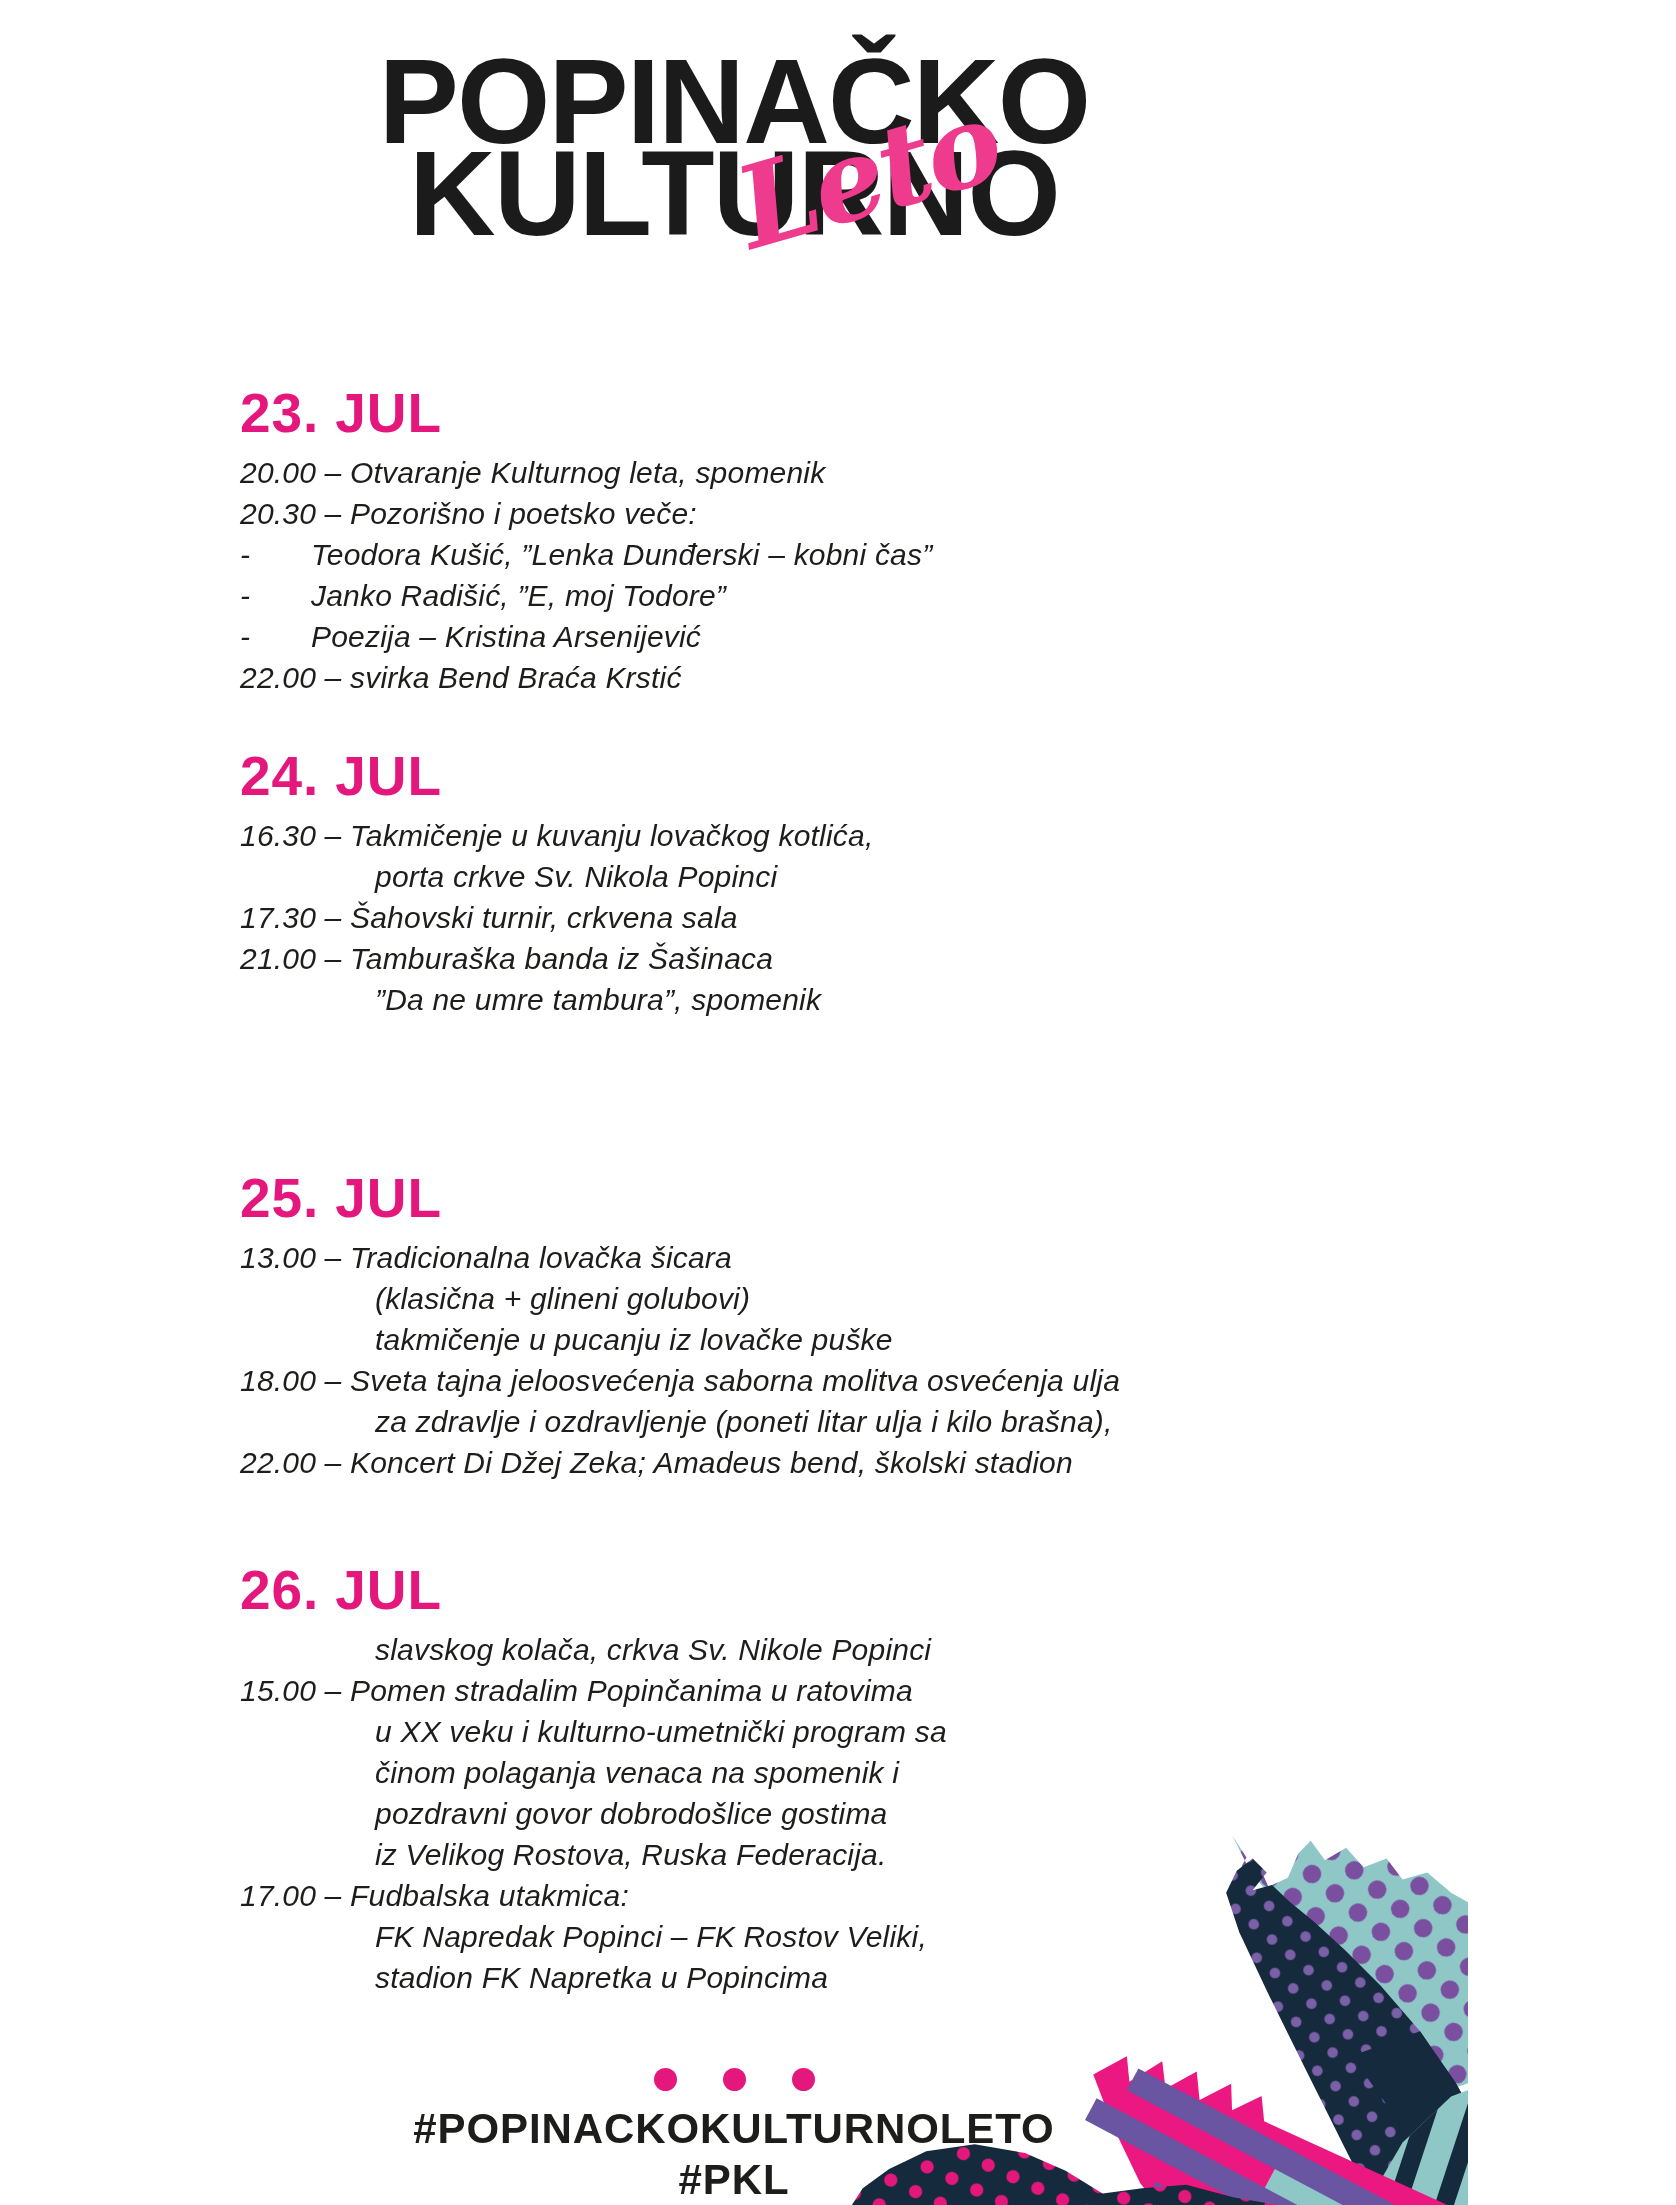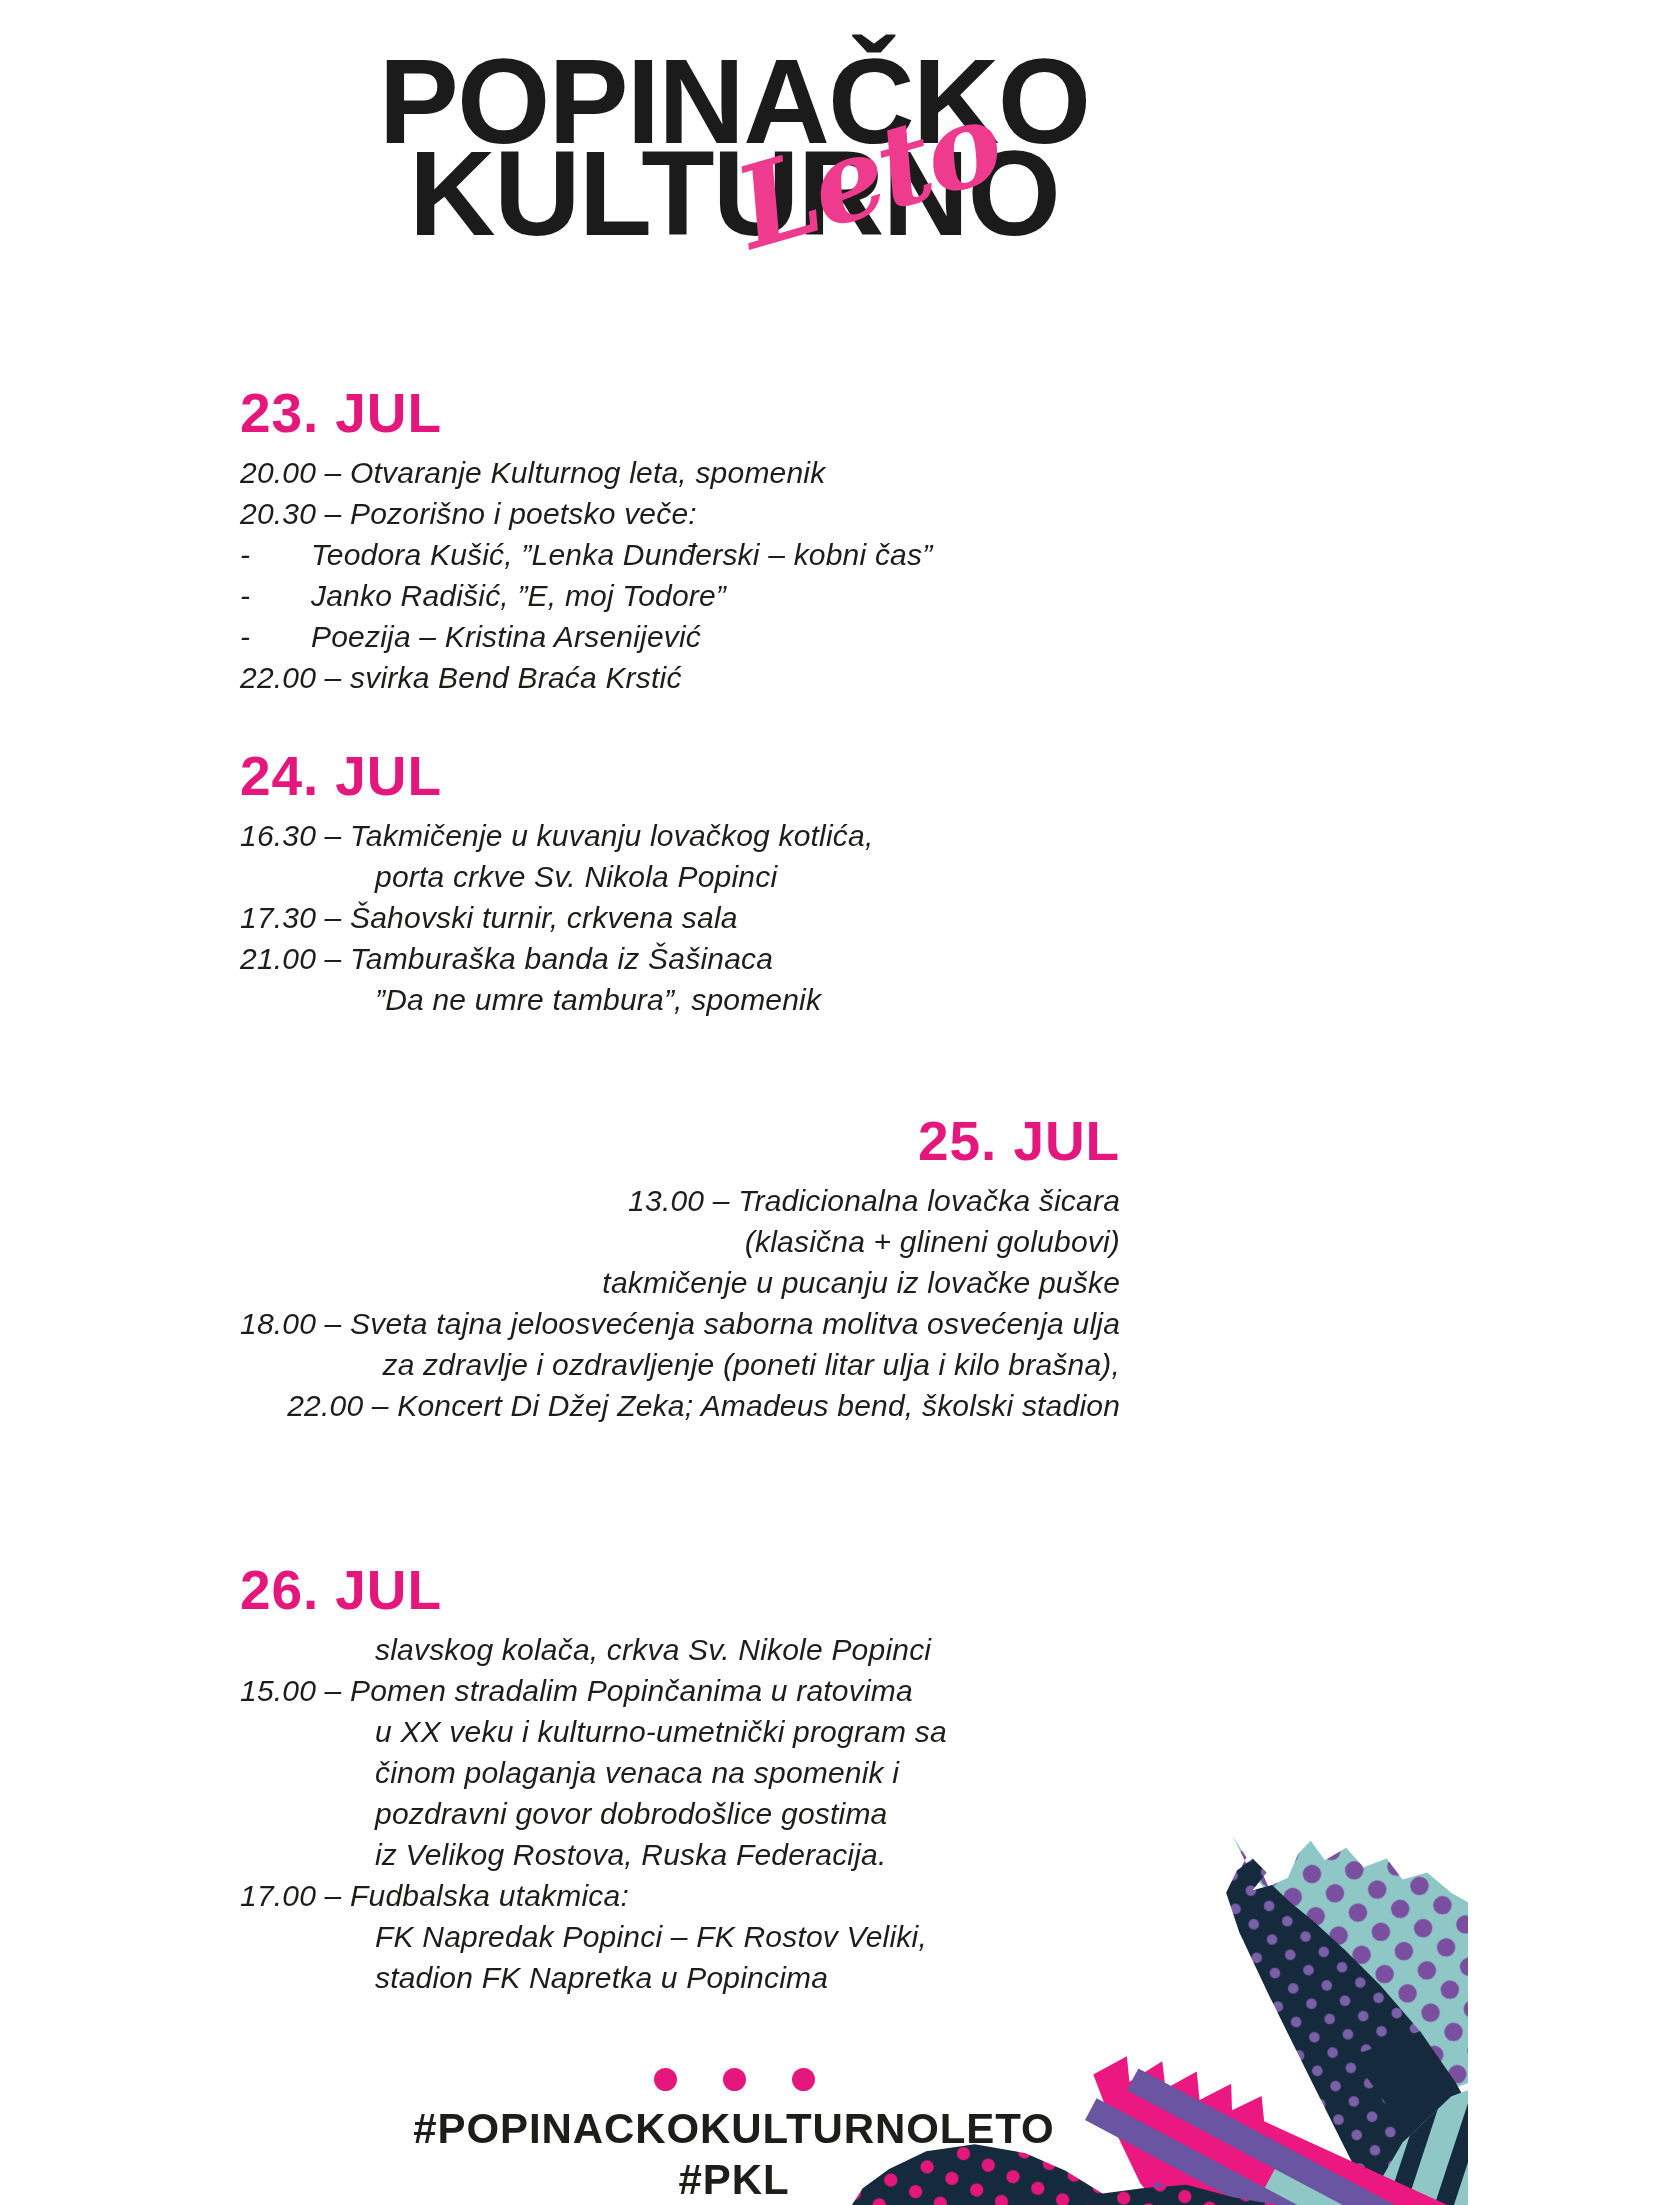--- a/index.html
+++ b/index.html
@@ -108,21 +108,21 @@
         <div class="event-line time">22.00 – svirka Bend Braća Krstić</div>
       </div>
       <div class="section" style="top: 748px;">
         <h2 class="date-heading">24. JUL</h2>
         <div class="event-line time">16.30 – Takmičenje u kuvanju lovačkog kotlića,</div>
         <div class="event-line cont">porta crkve Sv. Nikola Popinci</div>
         <div class="event-line time">17.30 – Šahovski turnir, crkvena sala</div>
         <div class="event-line time">21.00 – Tamburaška banda iz Šašinaca</div>
         <div class="event-line cont">”Da ne umre tambura”, spomenik</div>
       </div>
-      <div class="section" style="top: 1113px; text-align: right;">
+      <div class="section" style="top: 1170px;">
         <h2 class="date-heading">25. JUL</h2>
         <div class="event-line time">13.00 – Tradicionalna lovačka šicara</div>
         <div class="event-line cont">(klasična + glineni golubovi)</div>
         <div class="event-line cont">takmičenje u pucanju iz lovačke puške</div>
         <div class="event-line time">18.00 – Sveta tajna jeloosvećenja saborna molitva osvećenja ulja</div>
         <div class="event-line cont">za zdravlje i ozdravljenje (poneti litar ulja i kilo brašna),</div>
         <div class="event-line time">22.00 – Koncert Di Džej Zeka; Amadeus bend, školski stadion</div>
       </div>
       <div class="section" style="top: 1562px;">
         <h2 class="date-heading">26. JUL</h2>

